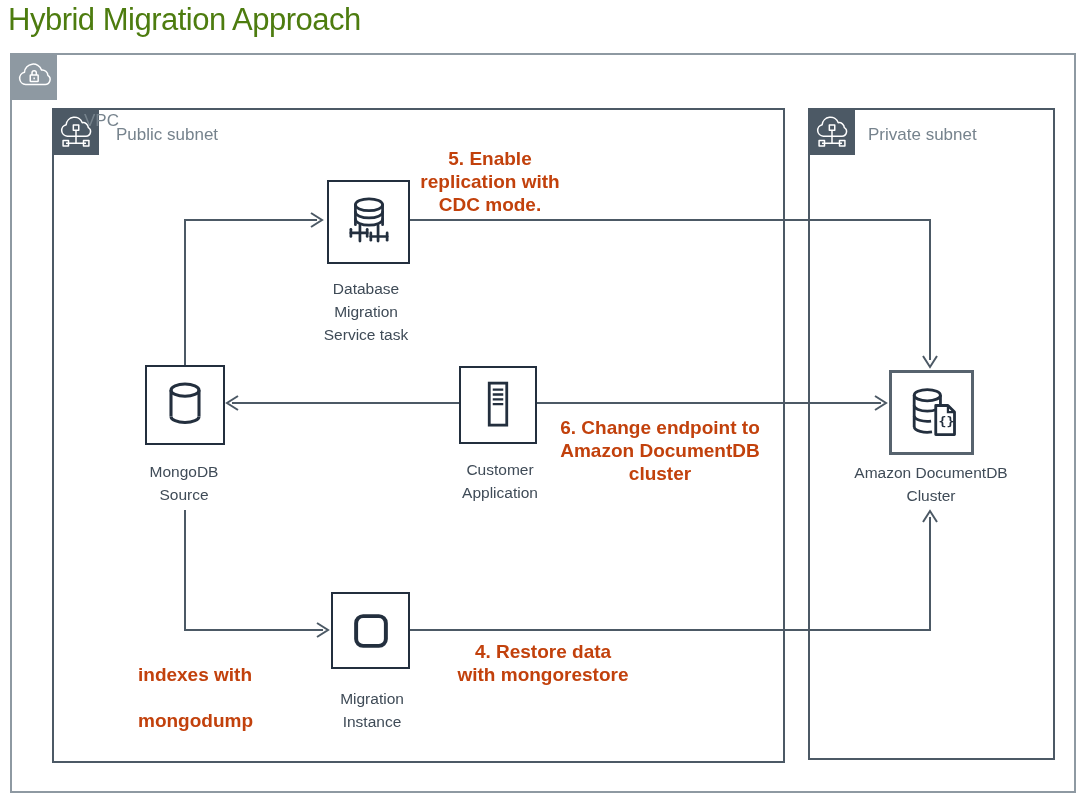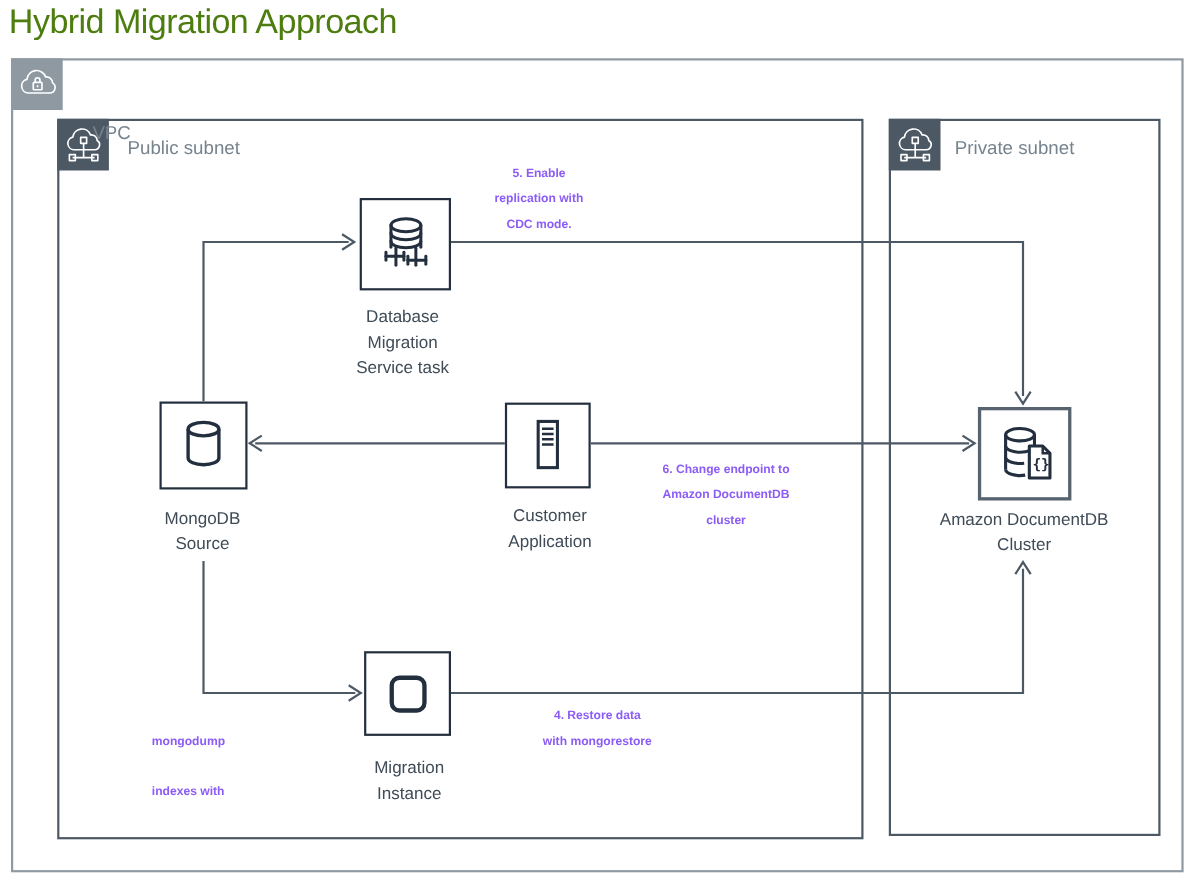--- a/index.html
+++ b/index.html
@@ -23,21 +23,21 @@
 
   .group-label { position: absolute; font-size: 17px; color: #76838d; white-space: nowrap; }
 
   .node { position: absolute; background: #ffffff; border: 2px solid #232f3e;
           display: flex; align-items: center; justify-content: center; z-index: 2; }
   .node.docdb { border: 3px solid #57636e; }
 
   .node-label { position: absolute; font-size: 15.5px; color: #3f4b57; line-height: 23px;
                 text-align: center; white-space: pre-line; z-index: 2; }
 
-  .step-label { position: absolute; font-size: 11px; font-weight: 700; color: #8b5cf6;
+  .step-label { position: absolute; font-size: 19px; font-weight: 700; color: #c2410c;
                 line-height: 23px; text-align: center; white-space: pre-line; z-index: 3; }
   .step-label.left { text-align: left; }
   .step-line { display: block; }
   .step-line.indent { margin-left: 23px; }
 
   svg.connectors { position: absolute; left: 0; top: 0; z-index: 1; }
   svg.connectors path { fill: none; stroke: #4c5965; stroke-width: 2; }
 </style>
 </head>
 <body>
@@ -186,17 +186,17 @@
 
   <div class="step-label" style="left:390px; top:147px; width:200px;">5. Enable
 replication with
 CDC mode.</div>
   <div class="step-label" style="left:540px; top:416px; width:240px;">6. Change endpoint to
 Amazon DocumentDB
 cluster</div>
   <div class="step-label" style="left:443px; top:640px; width:200px;">4. Restore data
 with mongorestore</div>
   <div class="step-label left" style="left:115px; top:640px; width:190px;">
+    <span class="step-line indent">indexes with</span>
     <span class="step-line indent">mongodump</span>
-    <span class="step-line indent">indexes with</span>
   </div>
 
 </div>
 
 </body></html>

